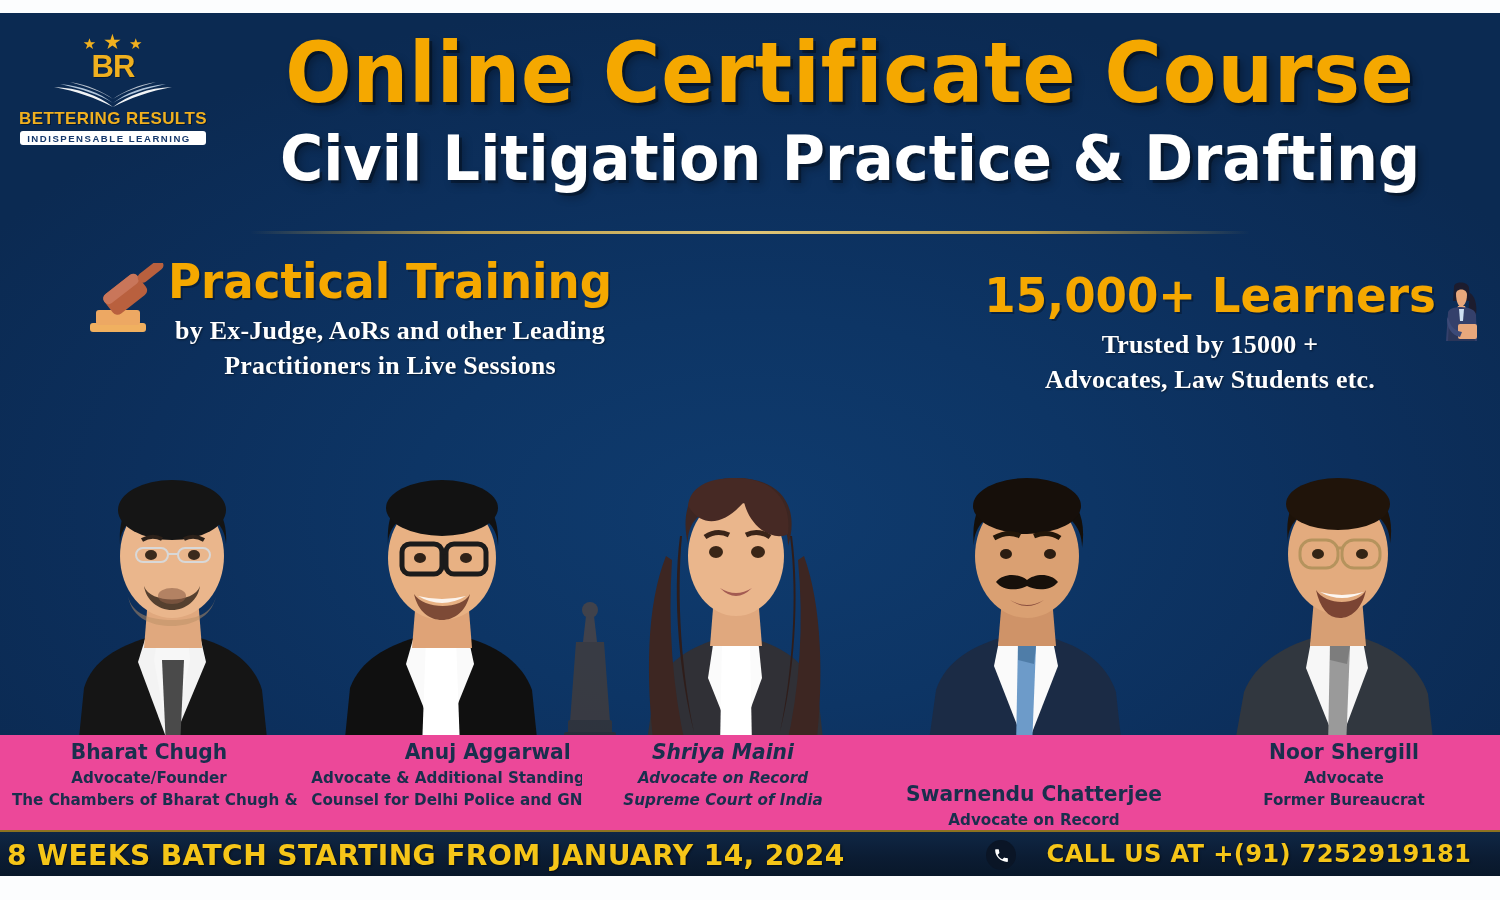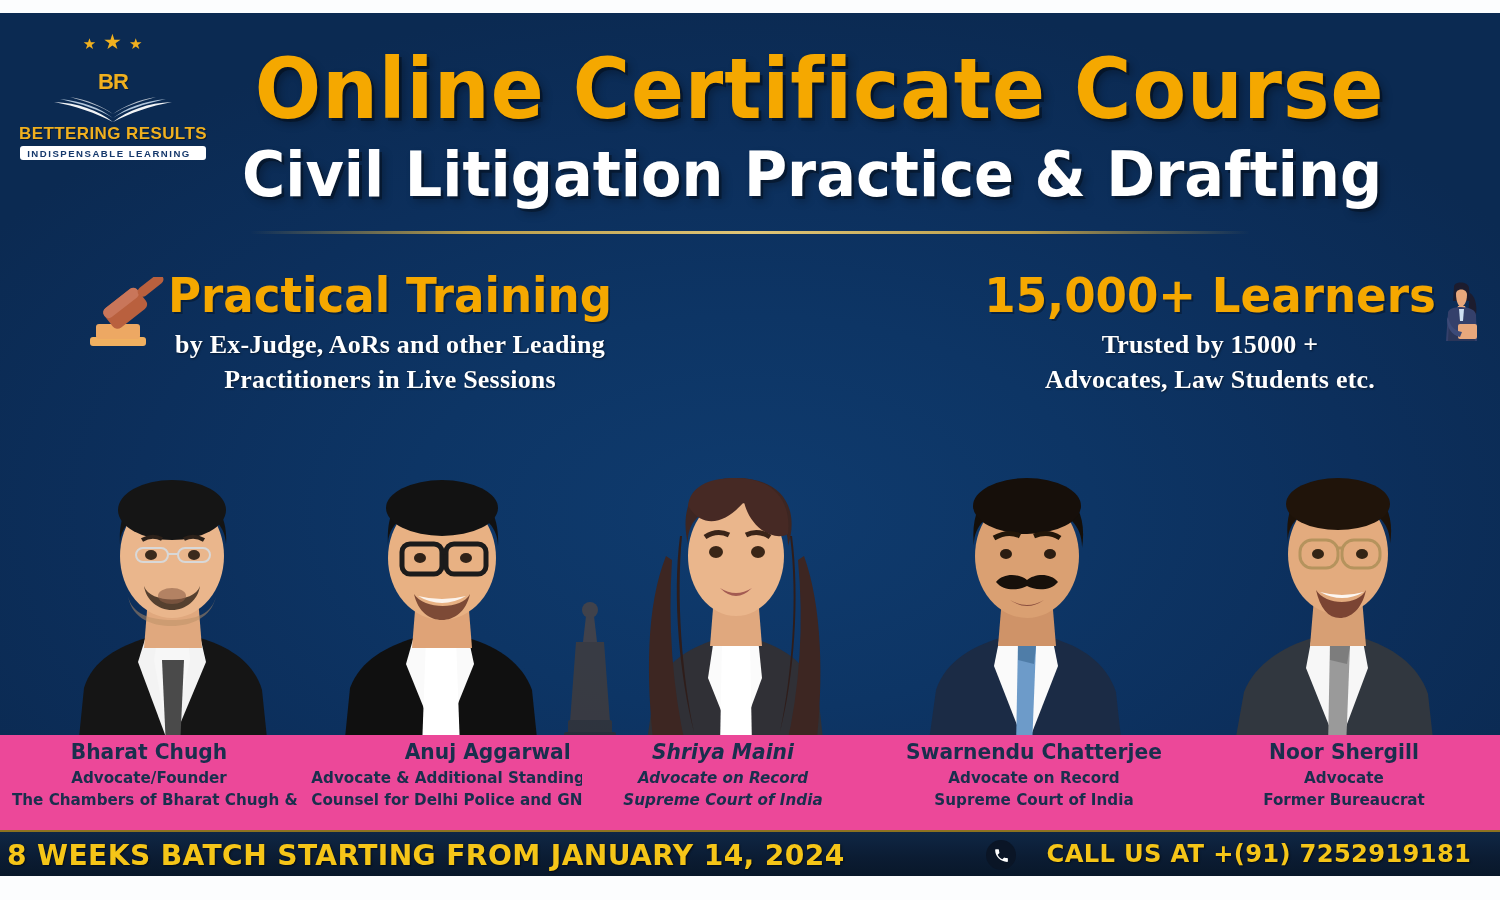--- a/index.html
+++ b/index.html
@@ -53,24 +53,24 @@
     color: #f0b01f;
     font-size: 15px;
     letter-spacing: 7px;
     line-height: 14px;
     margin-left: 6px;
   }
   .logo-stars .big { font-size: 21px; }
   .logo-br {
     color: #f0b01f;
     font-weight: bold;
-    font-size: 22px;
+    font-size: 31px;
     letter-spacing: -1px;
     line-height: 30px;
-    margin-top: 16px;
+    margin-top: 1px;
     text-shadow: 1px 1px 0 rgba(0,0,0,0.35);
   }
   .logo-book {
     margin: 0 auto;
     width: 122px;
     height: 26px;
     position: relative;
   }
   .logo-book svg { display: block; }
   .logo-name {
@@ -91,22 +91,23 @@
     letter-spacing: 1.5px;
     padding: 2px 15px 1px 7px;
     border-radius: 3px;
     margin-top: 2px;
   }
 
   
   .headline {
     position: absolute;
     left: 210px;
-    top: 30px;
+    top: 14px;
     width: 1280px;
+    text-align: center;
   }
   .title-main {
     font-family: "DejaVu Sans", sans-serif;
     font-weight: bold;
     font-size: 84px;
     line-height: 92px;
     color: #f5a800;
     letter-spacing: 1px;
     transform: scaleX(0.93);
     text-shadow: 3px 3px 0 rgba(0,0,0,0.35), 5px 5px 9px rgba(0,0,0,0.30);
@@ -131,21 +132,21 @@
     width: 1000px;
     height: 3px;
     background: linear-gradient(90deg, rgba(214,175,70,0) 0%, rgba(214,175,70,0.85) 22%, rgba(235,205,120,0.95) 50%, rgba(214,175,70,0.85) 78%, rgba(214,175,70,0) 100%);
   }
 
   
   .feature {
     position: absolute;
     text-align: center;
   }
-  .feature.left  { left: 60px;  top: 250px; width: 660px; }
+  .feature.left  { left: 60px;  top: 236px; width: 660px; }
   .feature.right { left: 930px; top: 250px; width: 560px; }
   .feature-head {
     position: relative;
     display: block;
     font-family: "DejaVu Sans", sans-serif;
     font-weight: bold;
     font-size: 48px;
     line-height: 64px;
     color: #f5a800;
     transform: scaleX(0.94);
@@ -477,21 +478,21 @@
     <div class="namecell" style="left:300px;width:282px;text-align:right;">
       <span class="sp-name">Anuj Aggarwal</span>
       <span class="sp-role">Advocate &amp; Additional Standing</span>
       <span class="sp-role">Counsel for Delhi Police and GNCTD</span>
     </div>
     <div class="namecell" style="left:592px;width:262px;font-style:italic;">
       <span class="sp-name">Shriya Maini</span>
       <span class="sp-role">Advocate on Record</span>
       <span class="sp-role">Supreme Court of India</span>
     </div>
-    <div class="namecell" style="left:864px;width:340px;">
+    <div class="namecell" style="left:864px;width:340px;margin-top:42px;">
       <span class="sp-name">Swarnendu Chatterjee</span>
       <span class="sp-role">Advocate on Record</span>
       <span class="sp-role">Supreme Court of India</span>
     </div>
     <div class="namecell" style="left:1214px;width:260px;">
       <span class="sp-name">Noor Shergill</span>
       <span class="sp-role">Advocate</span>
       <span class="sp-role">Former Bureaucrat</span>
     </div>
   </div>

